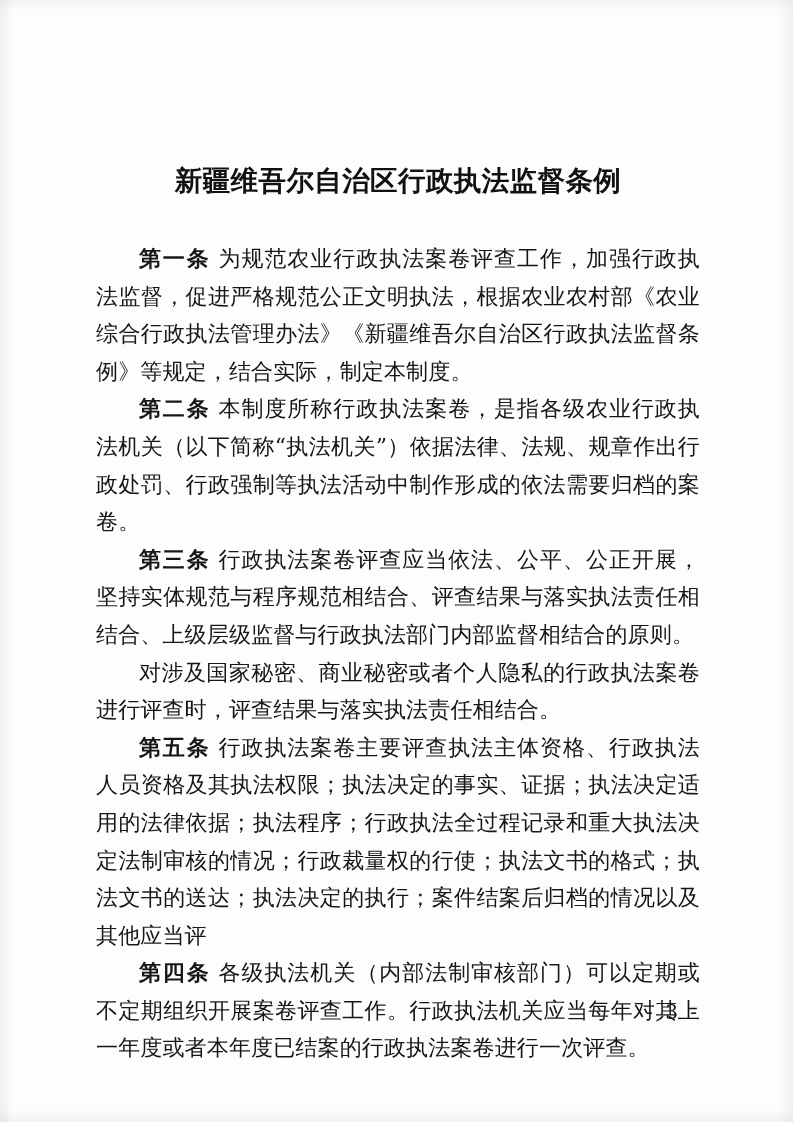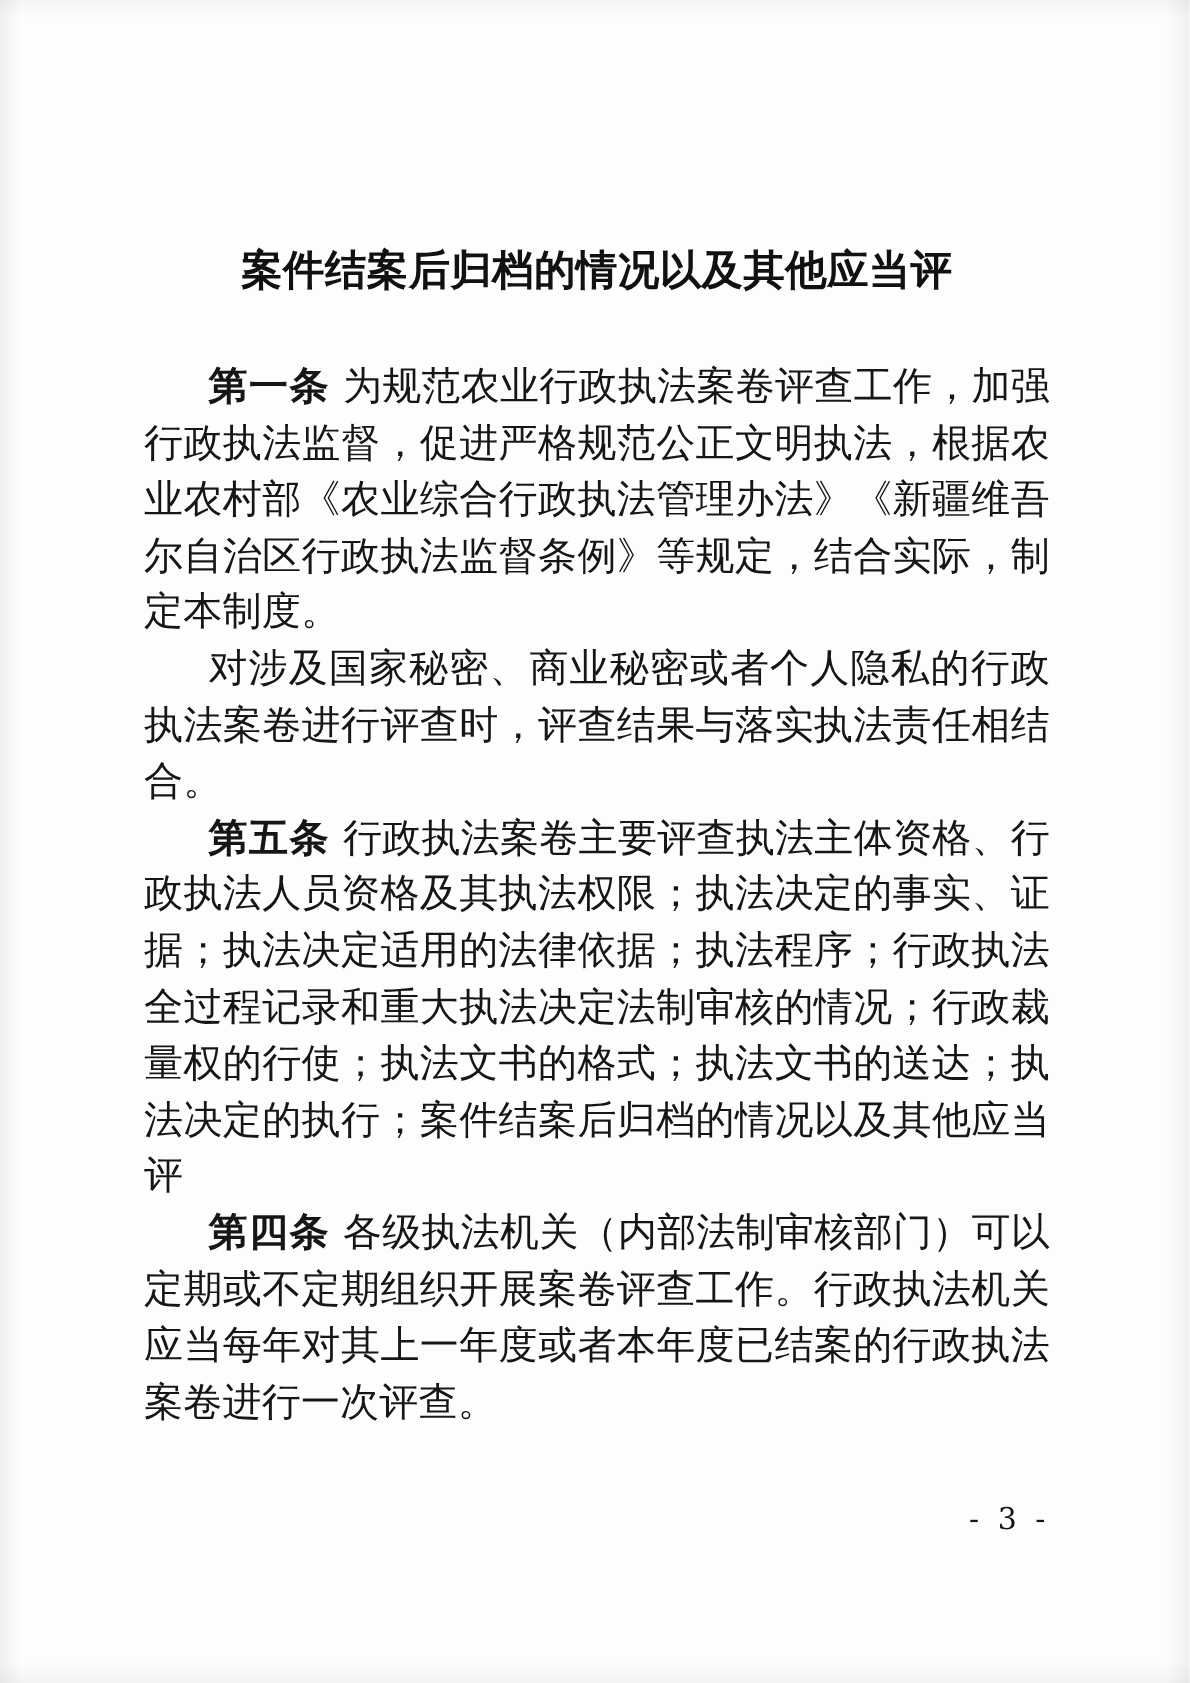--- a/index.html
+++ b/index.html
@@ -54,21 +54,21 @@
 
   .body-text {
     position: absolute;
     top: 240px;
     left: 0;
     width: 604px;
   }
 
   .para {
     margin: 0 0 0 0;
-    font-size: 26px;
+    font-size: 22px;
     line-height: 37.6px;
     text-align: justify;
     text-justify: inter-character;
     text-indent: 43px;
     color: #161616;
     letter-spacing: 0.15px;
   }
 
   .para .lead {
     font-weight: bold;
@@ -85,30 +85,38 @@
     letter-spacing: 3px;
     color: #161616;
   }
 </style>
 </head>
 <body>
 
 <div class="page">
   <div class="content">
 
-    <h1 class="doc-title">案件结案后归档的情况以及其他应当评</h1>
+    <h1 class="doc-title">新疆维吾尔自治区行政执法监督条例</h1>
 
     <div class="body-text">
 
       <p class="para">
         <span class="lead">第一条</span>
         <span>为规范农业行政执法案卷评查工作，加强行政执法监督，促进严格规范公正文明执法，根据农业农村部《农业综合行政执法管理办法》《新疆维吾尔自治区行政执法监督条例》等规定，结合实际，制定本制度。</span>
       </p>
 
+      <p class="para">
+        <span class="lead">第二条</span>
+        <span>本制度所称行政执法案卷，是指各级农业行政执法机关（以下简称“执法机关”）依据法律、法规、规章作出行政处罚、行政强制等执法活动中制作形成的依法需要归档的案卷。</span>
+      </p>
 
+      <p class="para">
+        <span class="lead">第三条</span>
+        <span>行政执法案卷评查应当依法、公平、公正开展，坚持实体规范与程序规范相结合、评查结果与落实执法责任相结合、上级层级监督与行政执法部门内部监督相结合的原则。</span>
+      </p>
 
       <p class="para">
         <span class="lead"></span>
         <span>对涉及国家秘密、商业秘密或者个人隐私的行政执法案卷进行评查时，评查结果与落实执法责任相结合。</span>
       </p>
 
       <p class="para">
         <span class="lead">第五条</span>
         <span>行政执法案卷主要评查执法主体资格、行政执法人员资格及其执法权限；执法决定的事实、证据；执法决定适用的法律依据；执法程序；行政执法全过程记录和重大执法决定法制审核的情况；行政裁量权的行使；执法文书的格式；执法文书的送达；执法决定的执行；案件结案后归档的情况以及其他应当评</span>
       </p>

